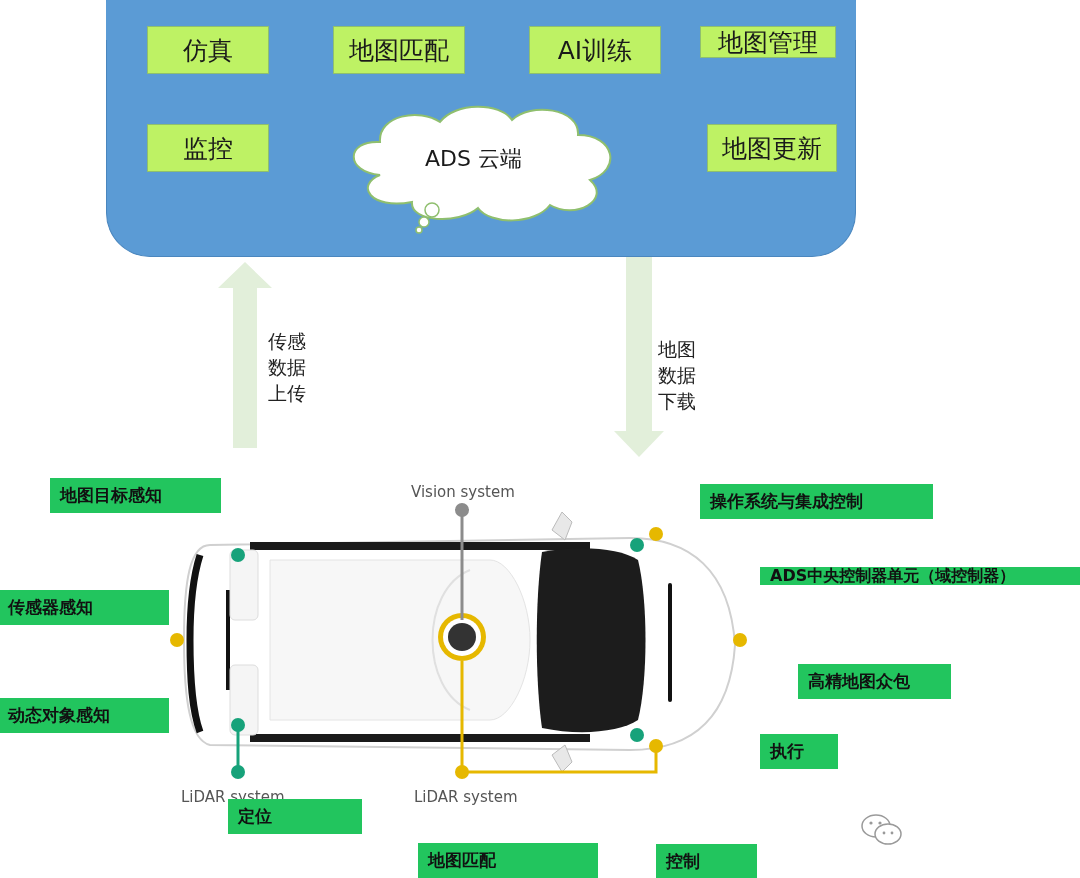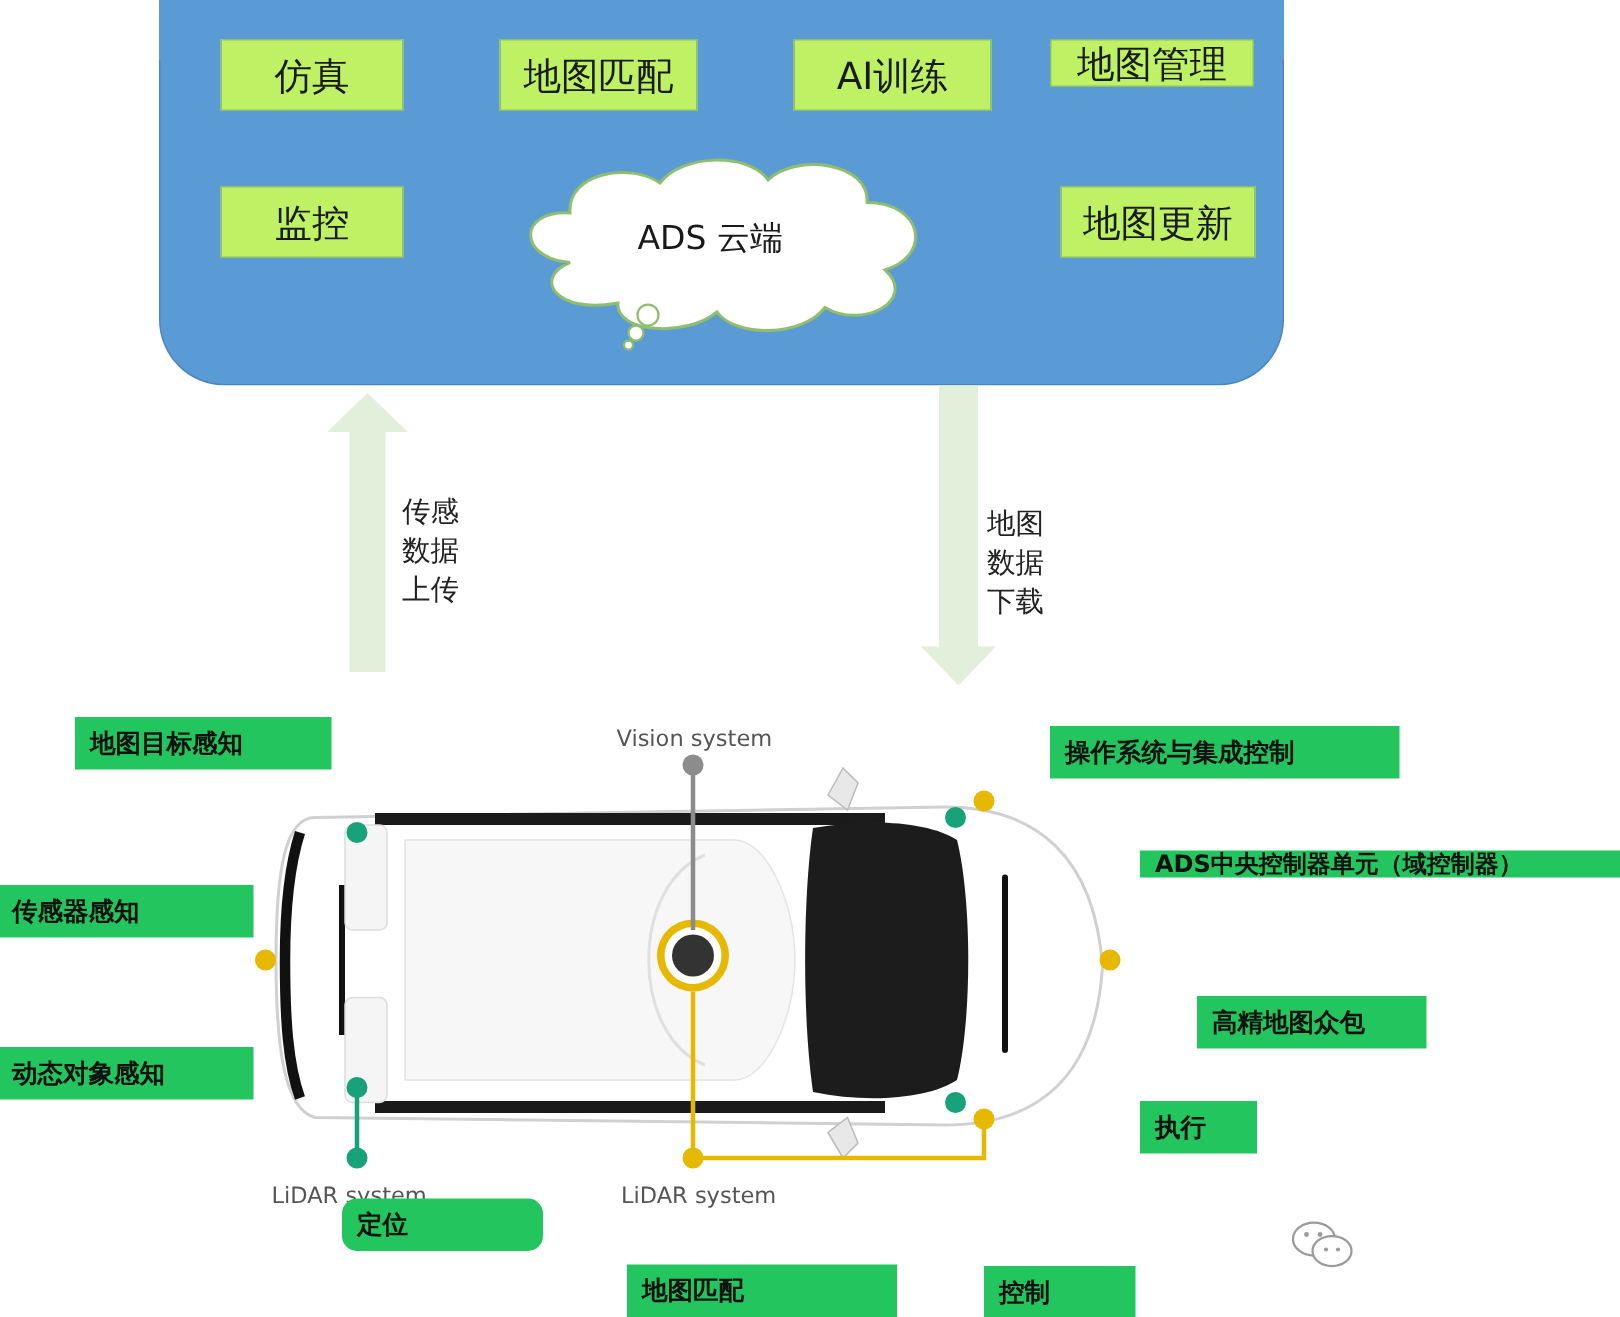--- a/index.html
+++ b/index.html
@@ -105,21 +105,21 @@
 <div class="cap" style="left:181px;top:788px;">LiDAR system</div>
 <div class="cap" style="left:414px;top:788px;">LiDAR system</div>
 
 <div class="bbox" style="left:50px;top:478px;width:171px;height:35px;">地图目标感知</div>
 <div class="bbox" style="left:0;top:590px;width:169px;height:35px;padding-left:8px;">传感器感知</div>
 <div class="bbox" style="left:0;top:698px;width:169px;height:35px;padding-left:8px;">动态对象感知</div>
 <div class="bbox" style="left:700px;top:484px;width:233px;height:35px;">操作系统与集成控制</div>
 <div class="bbox" style="left:760px;top:567px;width:320px;height:18px;font-size:16px;">ADS中央控制器单元（域控制器）</div>
 <div class="bbox" style="left:798px;top:664px;width:153px;height:35px;">高精地图众包</div>
 <div class="bbox" style="left:760px;top:734px;width:78px;height:35px;">执行</div>
-<div class="bbox" style="left:228px;top:799px;width:134px;height:35px;border-radius:10px;">定位</div>
+<div class="bbox" style="left:228px;top:799px;width:134px;height:35px;">定位</div>
 <div class="bbox" style="left:418px;top:843px;width:180px;height:35px;">地图匹配</div>
 <div class="bbox" style="left:656px;top:844px;width:101px;height:35px;">控制</div>
 
 <div class="watermark">
   <svg width="46" height="36">
     <ellipse cx="16" cy="14" rx="14" ry="11" fill="none" stroke="#9a9a9a" stroke-width="1.5"></ellipse>
     <ellipse cx="28" cy="22" rx="13" ry="10" fill="#fff" stroke="#9a9a9a" stroke-width="1.5"></ellipse>
     <circle cx="11" cy="11" r="1.6" fill="#9a9a9a"></circle>
       <circle cx="20" cy="11" r="1.6" fill="#9a9a9a"></circle>
     <circle cx="24" cy="21" r="1.4" fill="#9a9a9a"></circle>

